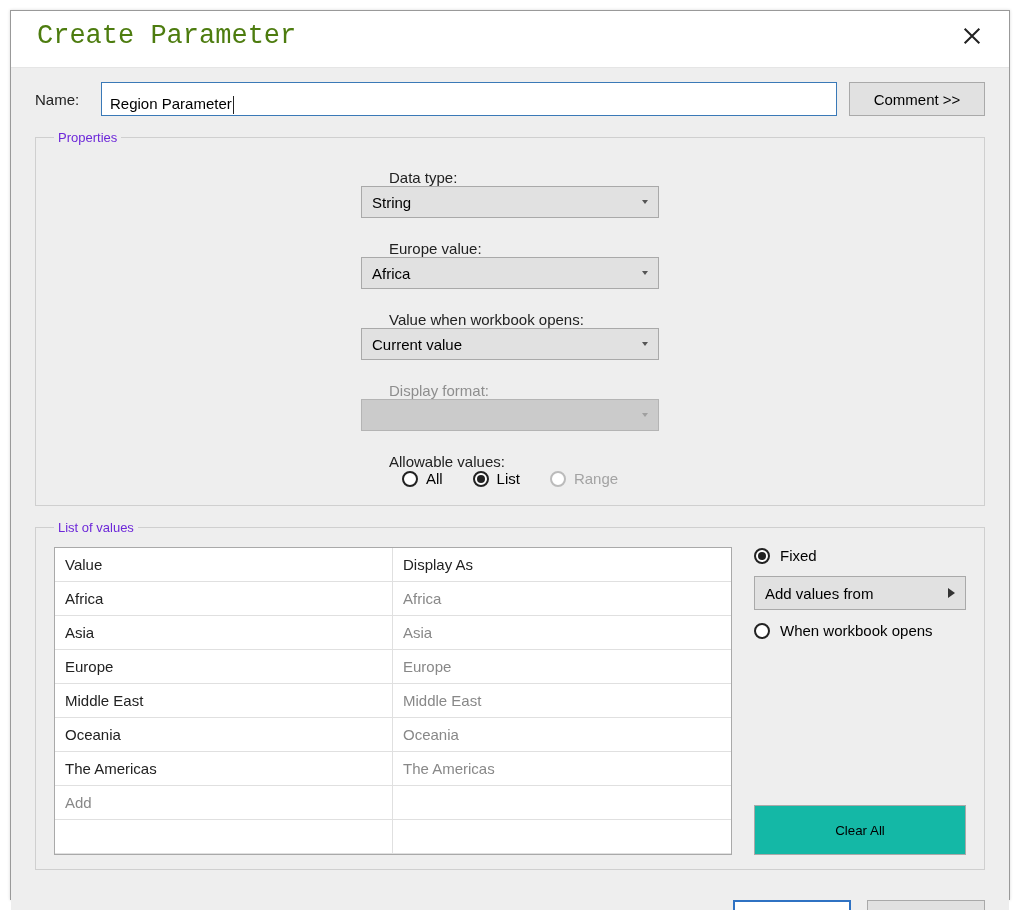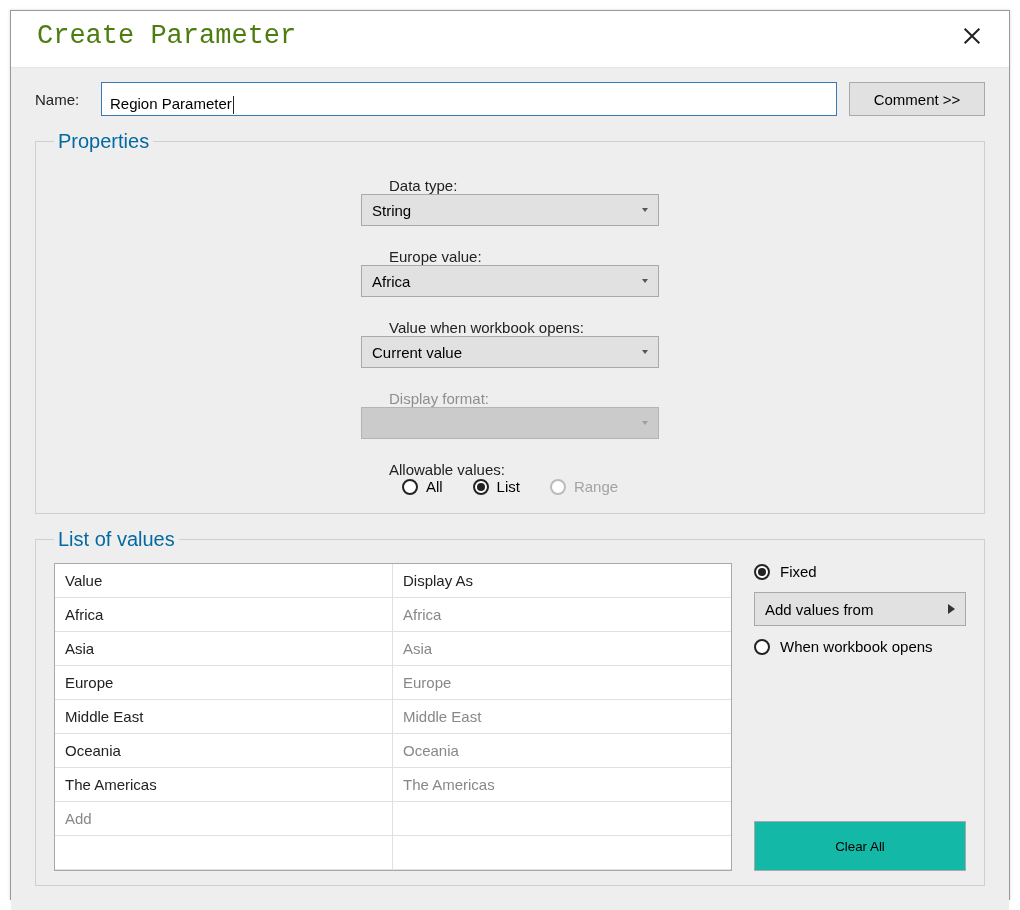--- a/index.html
+++ b/index.html
@@ -69,22 +69,22 @@
       cursor: pointer;
       font-size: 15px;
     }
     fieldset.group {
       border: 1px solid #cfcfcf;
       margin-bottom: 14px;
       padding: 12px 18px 14px 18px;
     }
     fieldset.group legend {
       padding: 0 4px;
-      color: #0369a1;
-      font-size: 20px;
+      color: #6d28d9;
+      font-size: 13px;
     }
     .prop-row {
       display: flex;
       align-items: center;
       margin: 12px 0 22px 0;
       flex-direction: column;
     }
     .prop-row:last-of-type { margin-bottom: 4px; }
     .prop-label { width: 242px; color: #222; }
     .prop-label.disabled { color: #8e8e8e; }

